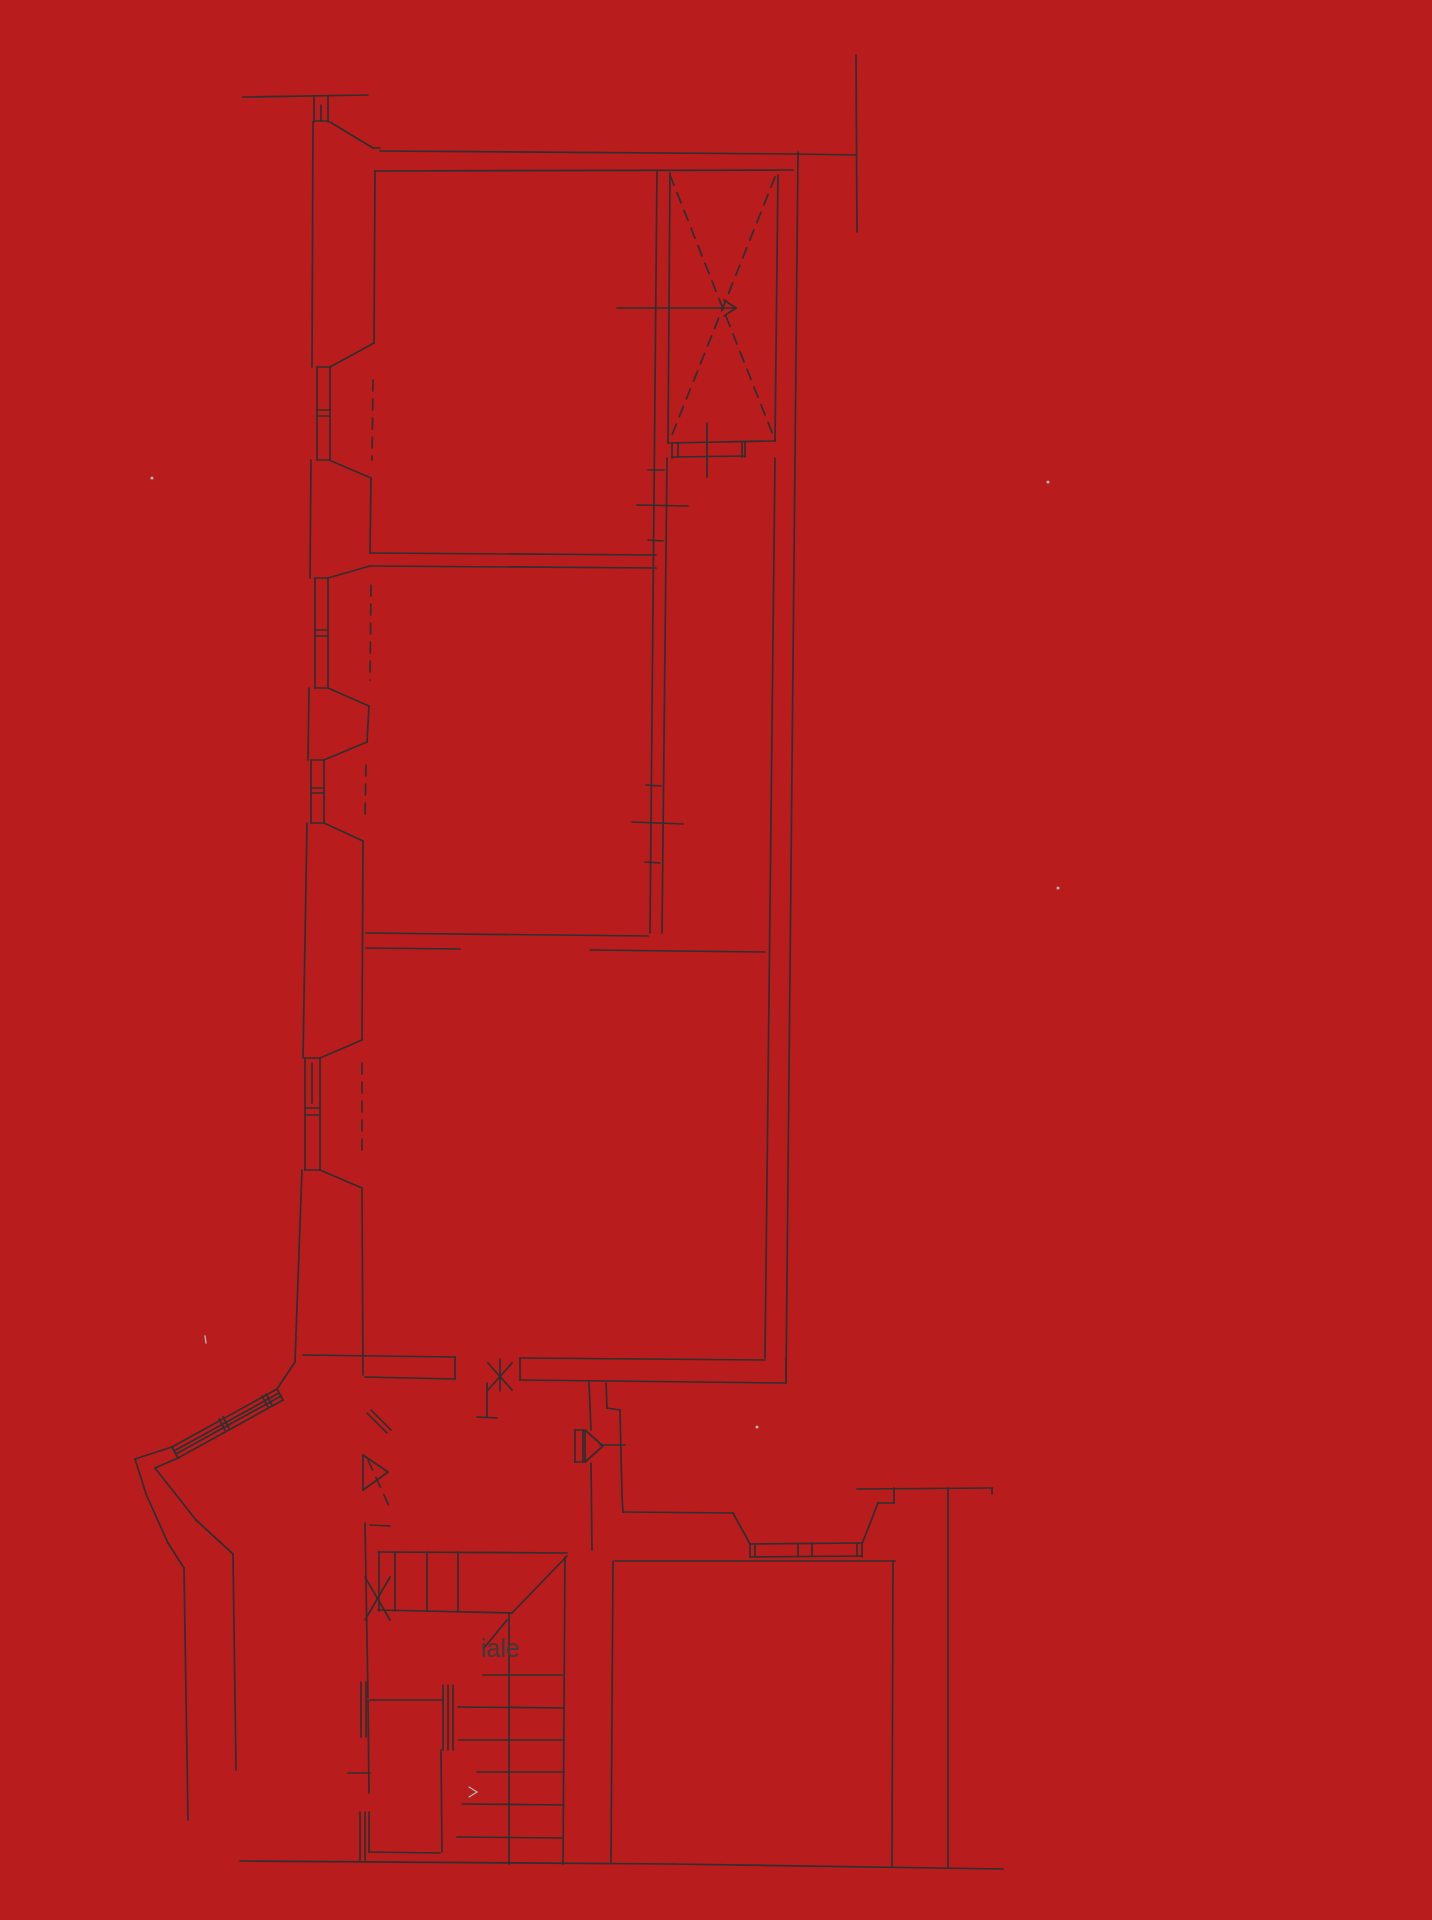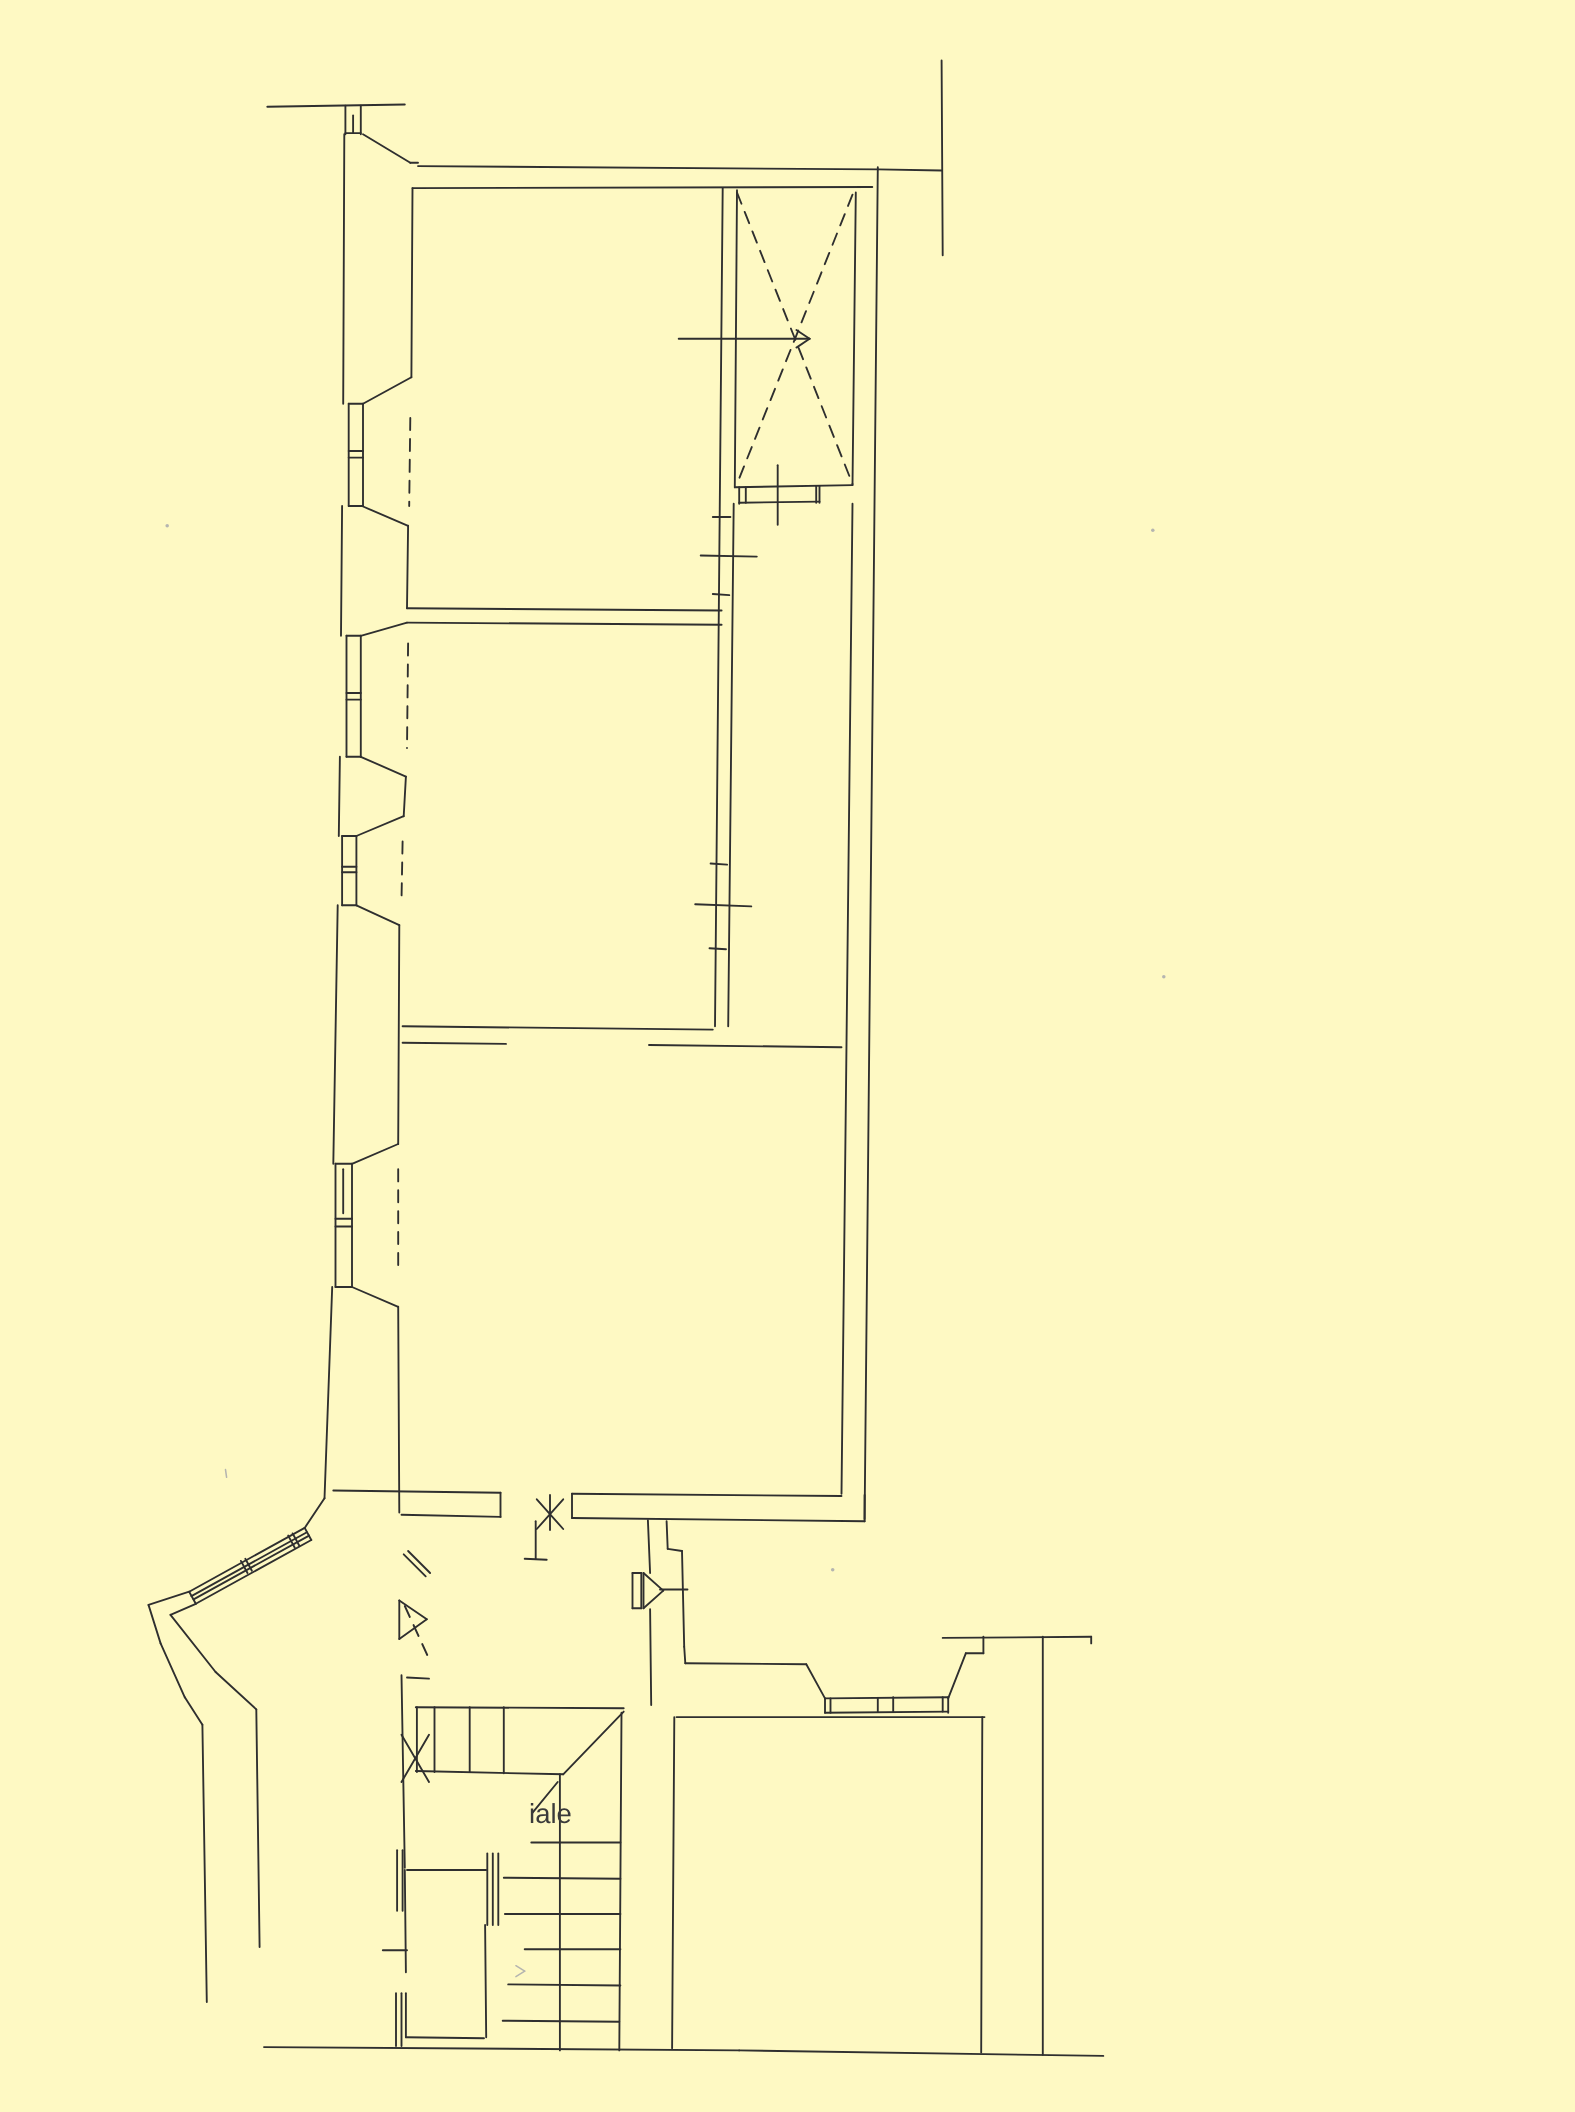--- a/index.html
+++ b/index.html
@@ -18,21 +18,21 @@
   .scan-page svg {
     position: absolute;
     left: 0;
     top: 0;
     display: block;
   }
 </style>
 </head>
 <body>
 
-<div class="scan-page" style="background: #fef9c3; text-align: center;">
+<div class="scan-page" style="background: #b91c1c; text-align: center;">
   <svg xmlns="http://www.w3.org/2000/svg" width="1432" height="1920" viewBox="0 0 1432 1920">
       <line x1="243" y1="97" x2="368" y2="95" stroke="#2f2f2f" stroke-width="1.7" stroke-linecap="round"></line>
       <line x1="314" y1="96" x2="314" y2="122" stroke="#2f2f2f" stroke-width="1.7" stroke-linecap="round"></line>
       <line x1="328" y1="96" x2="328" y2="122" stroke="#2f2f2f" stroke-width="1.7" stroke-linecap="round"></line>
       <line x1="314" y1="121" x2="328" y2="121" stroke="#2f2f2f" stroke-width="1.7" stroke-linecap="round"></line>
       <line x1="321" y1="105" x2="321" y2="121" stroke="#2f2f2f" stroke-width="1.7" stroke-linecap="round"></line>
       <line x1="313" y1="122" x2="312" y2="367" stroke="#2f2f2f" stroke-width="1.7" stroke-linecap="round"></line>
       <line x1="330" y1="122" x2="373" y2="148" stroke="#2f2f2f" stroke-width="1.7" stroke-linecap="round"></line>
       <line x1="373" y1="148" x2="380" y2="148" stroke="#2f2f2f" stroke-width="1.7" stroke-linecap="round"></line>
       <line x1="380" y1="151" x2="798" y2="154" stroke="#2f2f2f" stroke-width="1.7" stroke-linecap="round"></line>

